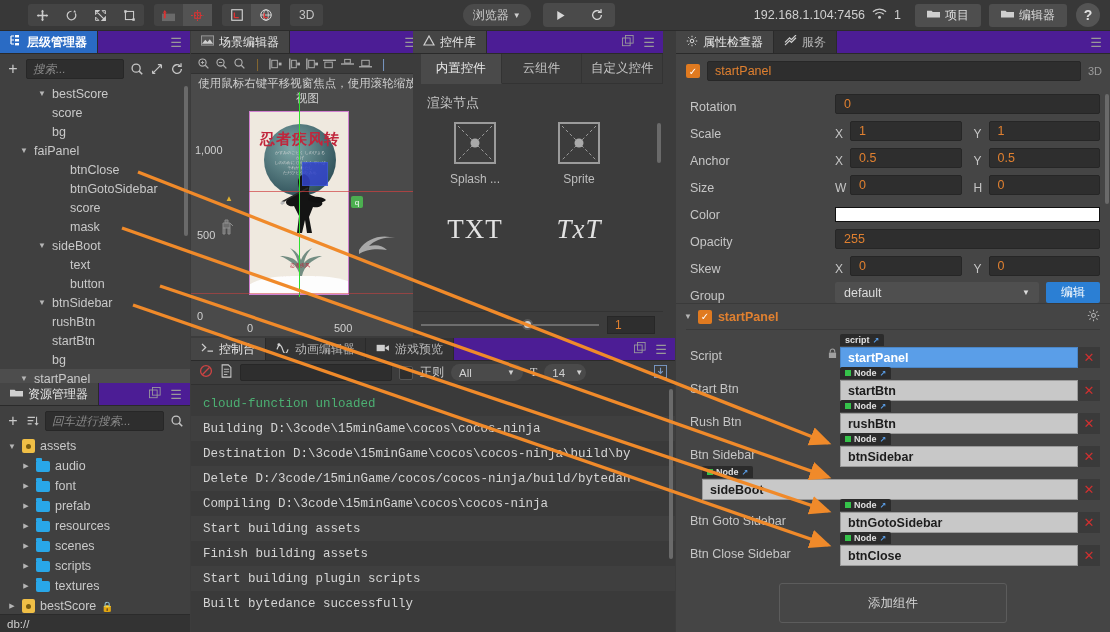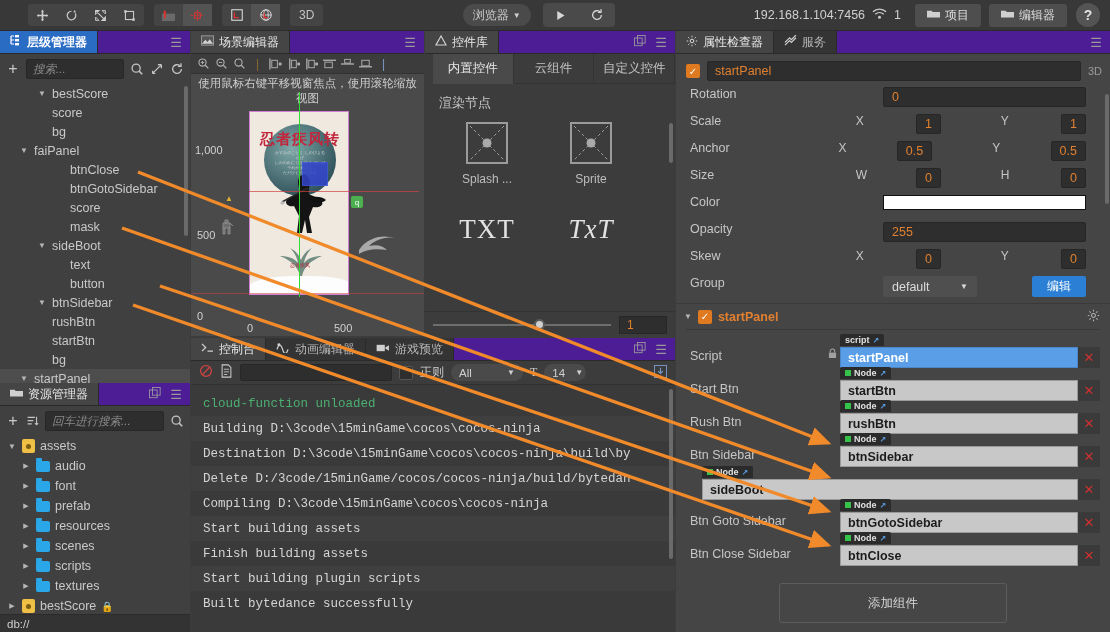--- a/index.html
+++ b/index.html
@@ -117,21 +117,21 @@
   #scene { left: 191px; top: 31px; width: 233px; height: 306px; background: #3c3c3c; }
   .scene-tools {
     height: 20px; background: #3c3c3c; display: flex; align-items: center; gap: 1px;
     padding: 0 4px; border-bottom: 1px solid #323232;
   }
   .stool { width: 17px; height: 18px; display: flex; align-items: center; justify-content: center; color: #a9a9a9; cursor: pointer; }
   .scene-canvas { position: relative; width: 233px; height: 262px; background: #4a4a4a; overflow: hidden; }
   .ruler-lbl { position: absolute; color: #d0d0d0; font-size: 11px; }
 
   
-  #widgets { left: 425px; top: 31px; width: 250px; height: 306px; background: #3c3c3c; }
+  #widgets { left: 413px; top: 31px; width: 250px; height: 306px; background: #3c3c3c; }
   .wtabs { display: flex; height: 30px; padding-left: 8px; }
   .wtab {
     flex: 1; display: flex; align-items: center; justify-content: center;
     font-size: 12.5px; color: #c4c4c4; background: #3c3c3c; cursor: pointer;
     border-right: 1px solid #333; border-bottom: 1px solid #333;
   }
   .wtab.sel { background: #4a4a4a; color: #e8e8e8; border-bottom-color: transparent; }
   .wsection { padding: 10px 14px 4px; font-size: 13px; color: #c9c9c9; }
   .wgrid { display: flex; gap: 28px; padding: 6px 24px; }
   .witem { width: 76px; text-align: center; cursor: pointer; }
@@ -179,21 +179,21 @@
   .name-row { display: flex; align-items: center; gap: 7px; padding: 7px 8px 6px 10px; }
   .chk {
     width: 14px; height: 14px; background: #e07a20; border-radius: 2px;
     display: flex; align-items: center; justify-content: center; color: #fff; font-size: 10px; cursor: pointer;
   }
   .name-input {
     flex: 1; height: 20px; background: #2e2e2e; border: 1px solid #272727; border-radius: 2px;
     display: flex; align-items: center; padding: 0 7px; color: #e08030; font-size: 12.5px;
   }
   .badge3d { font-size: 11px; color: #9b9b9b; }
-  .prow { display: flex; align-items: flex-start; height: 27px; padding: 0 24px 0 14px; gap: 48px; }
+  .prow { display: flex; align-items: flex-end; height: 27px; padding: 0 10px 0 14px; }
   .plabel { width: 145px; font-size: 12.5px; color: #c6c6c6; }
   .pfield {
     flex: 1; height: 20px; background: #2e2e2e; border: 1px solid #262626; border-radius: 2px;
     display: flex; align-items: center; padding: 0 8px; font-size: 12.5px; color: #e08030;
   }
   .axis { width: 15px; font-size: 12px; color: #c6c6c6; }
   .colorbar { flex: 1; height: 15px; background: #ffffff; border: 1px solid #111; }
   .pselect {
     flex: 1; height: 21px; background: #4f4f4f; border-radius: 2px; display: flex;
     align-items: center; justify-content: space-between; padding: 0 9px; font-size: 12.5px; color: #dcdcdc; cursor: pointer;

